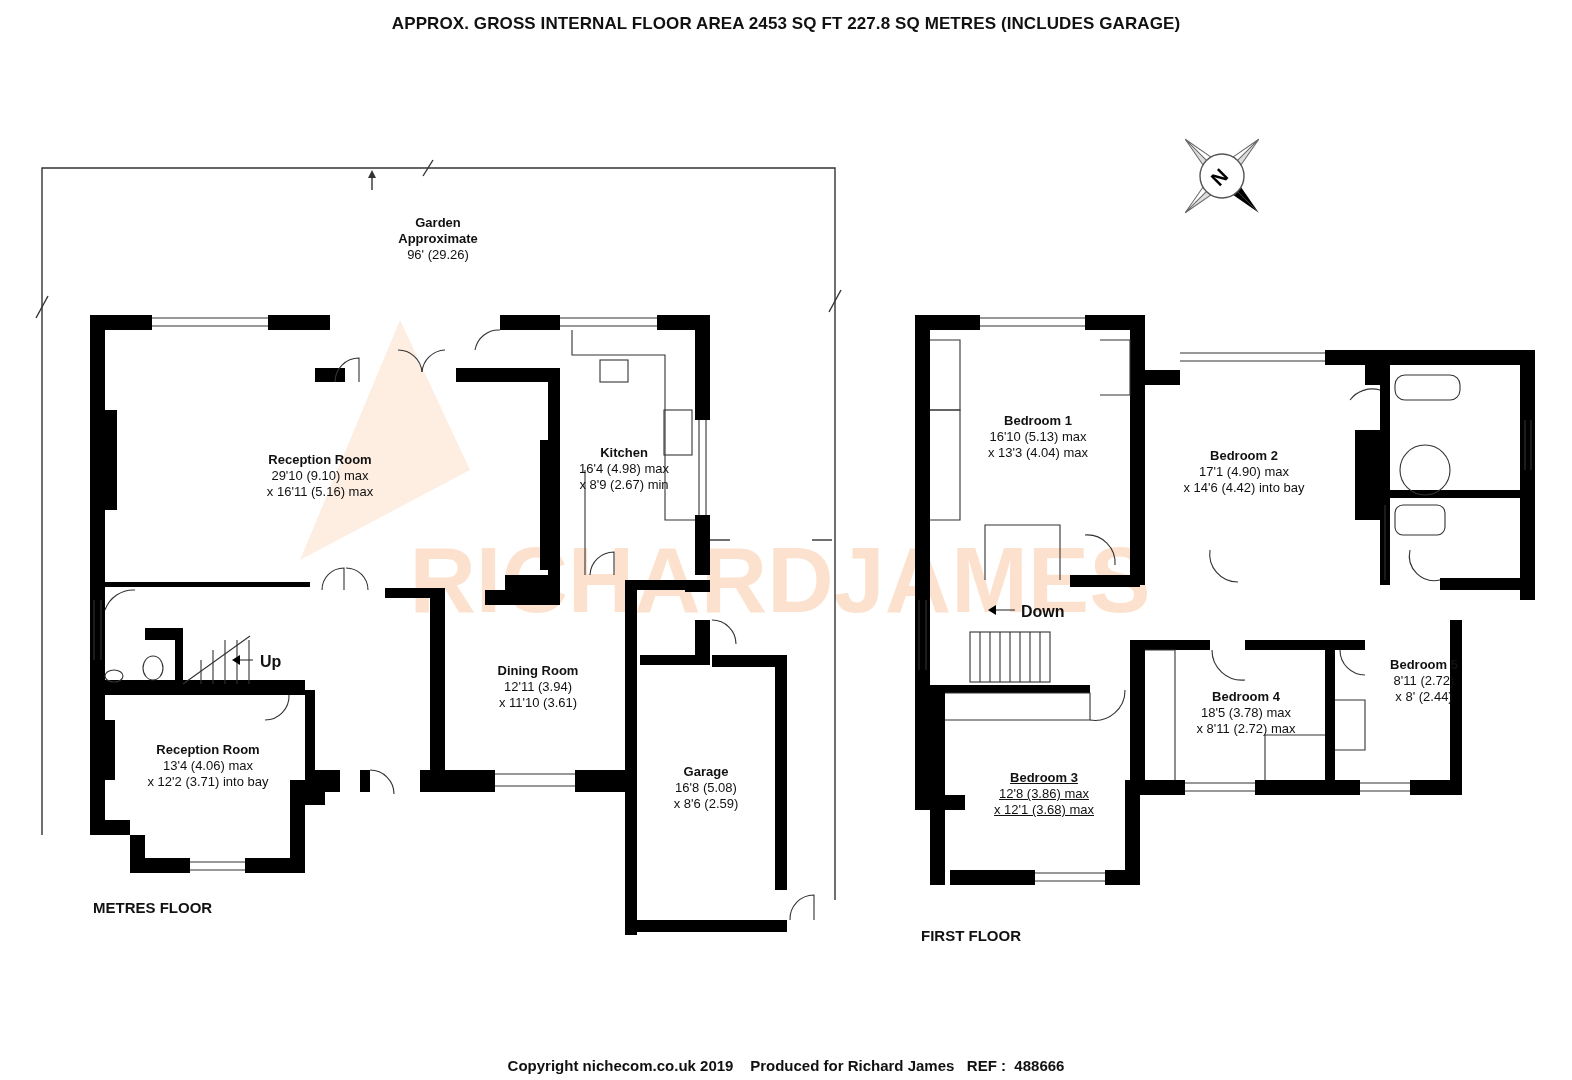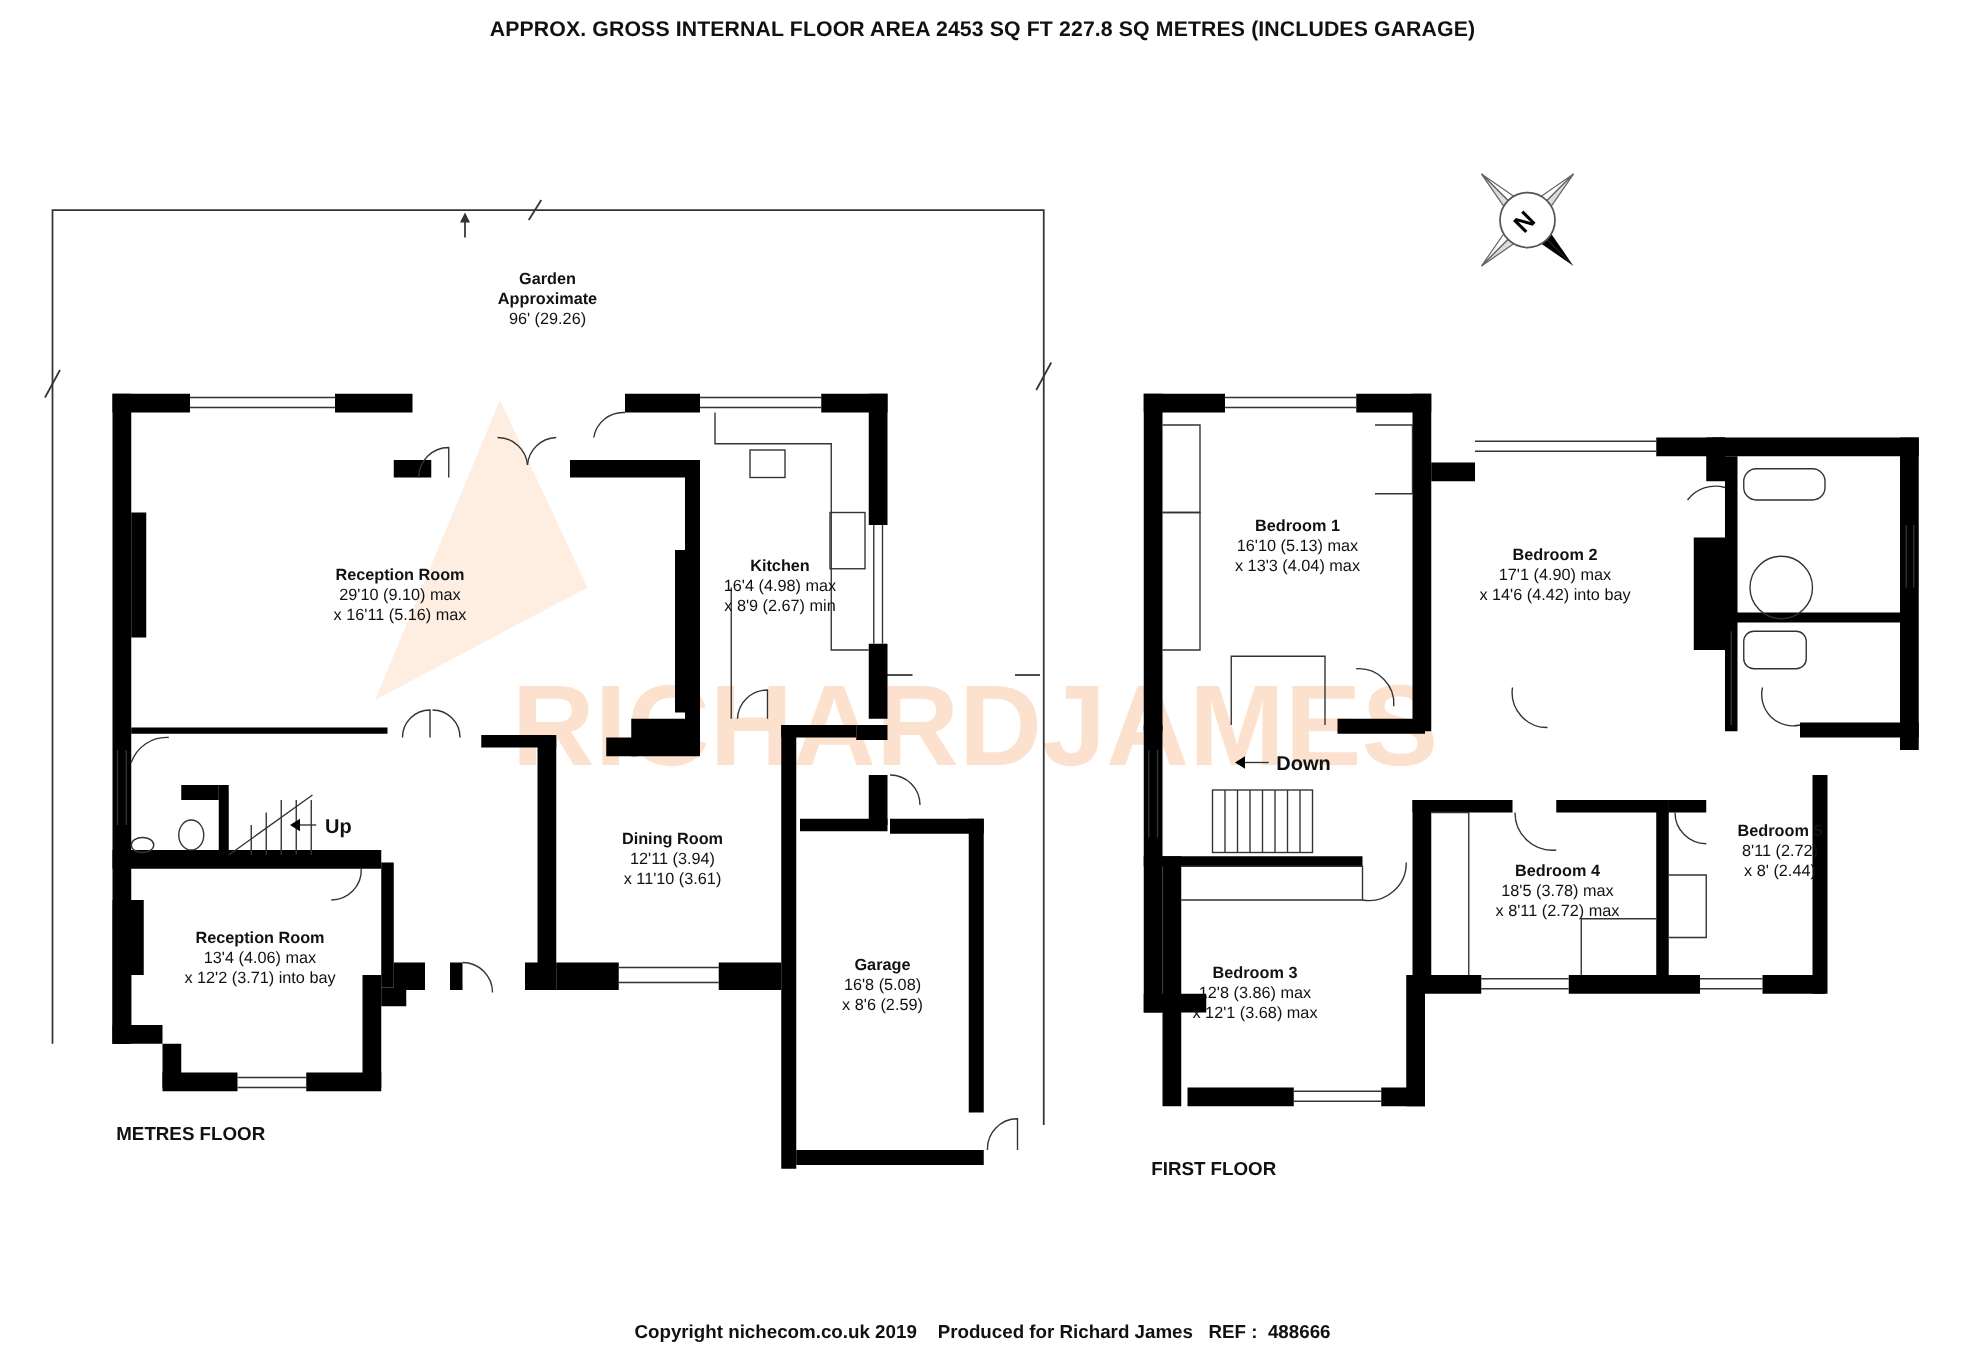--- a/index.html
+++ b/index.html
@@ -251,26 +251,26 @@
   <div>x 8'6 (2.59)</div>
 </div>
 <div class="dir" style="left:260px;top:653px;">Up</div>
 <div class="floor" style="left:93px;top:899px;">METRES FLOOR</div>
 
 <div class="lbl" style="left:1038px;top:413px;">
   <div class="nm">Bedroom 1</div>
   <div>16'10 (5.13) max</div>
   <div>x 13'3 (4.04) max</div>
 </div>
-<div class="lbl" style="left:1244px;top:436px;">
+<div class="lbl" style="left:1244px;top:448px;">
   <div class="nm">Bedroom 2</div>
   <div>17'1 (4.90) max</div>
   <div>x 14'6 (4.42) into bay</div>
 </div>
-<div class="lbl" style="left:1004px;top:770px;">
+<div class="lbl" style="left:1044px;top:770px;text-decoration:underline;">
   <div class="nm">Bedroom 3</div>
   <div>12'8 (3.86) max</div>
   <div>x 12'1 (3.68) max</div>
 </div>
 <div class="lbl" style="left:1246px;top:689px;">
   <div class="nm">Bedroom 4</div>
   <div>18'5 (3.78) max</div>
   <div>x 8'11 (2.72) max</div>
 </div>
 <div class="lbl" style="left:1407px;top:657px;margin-left:17px;">

